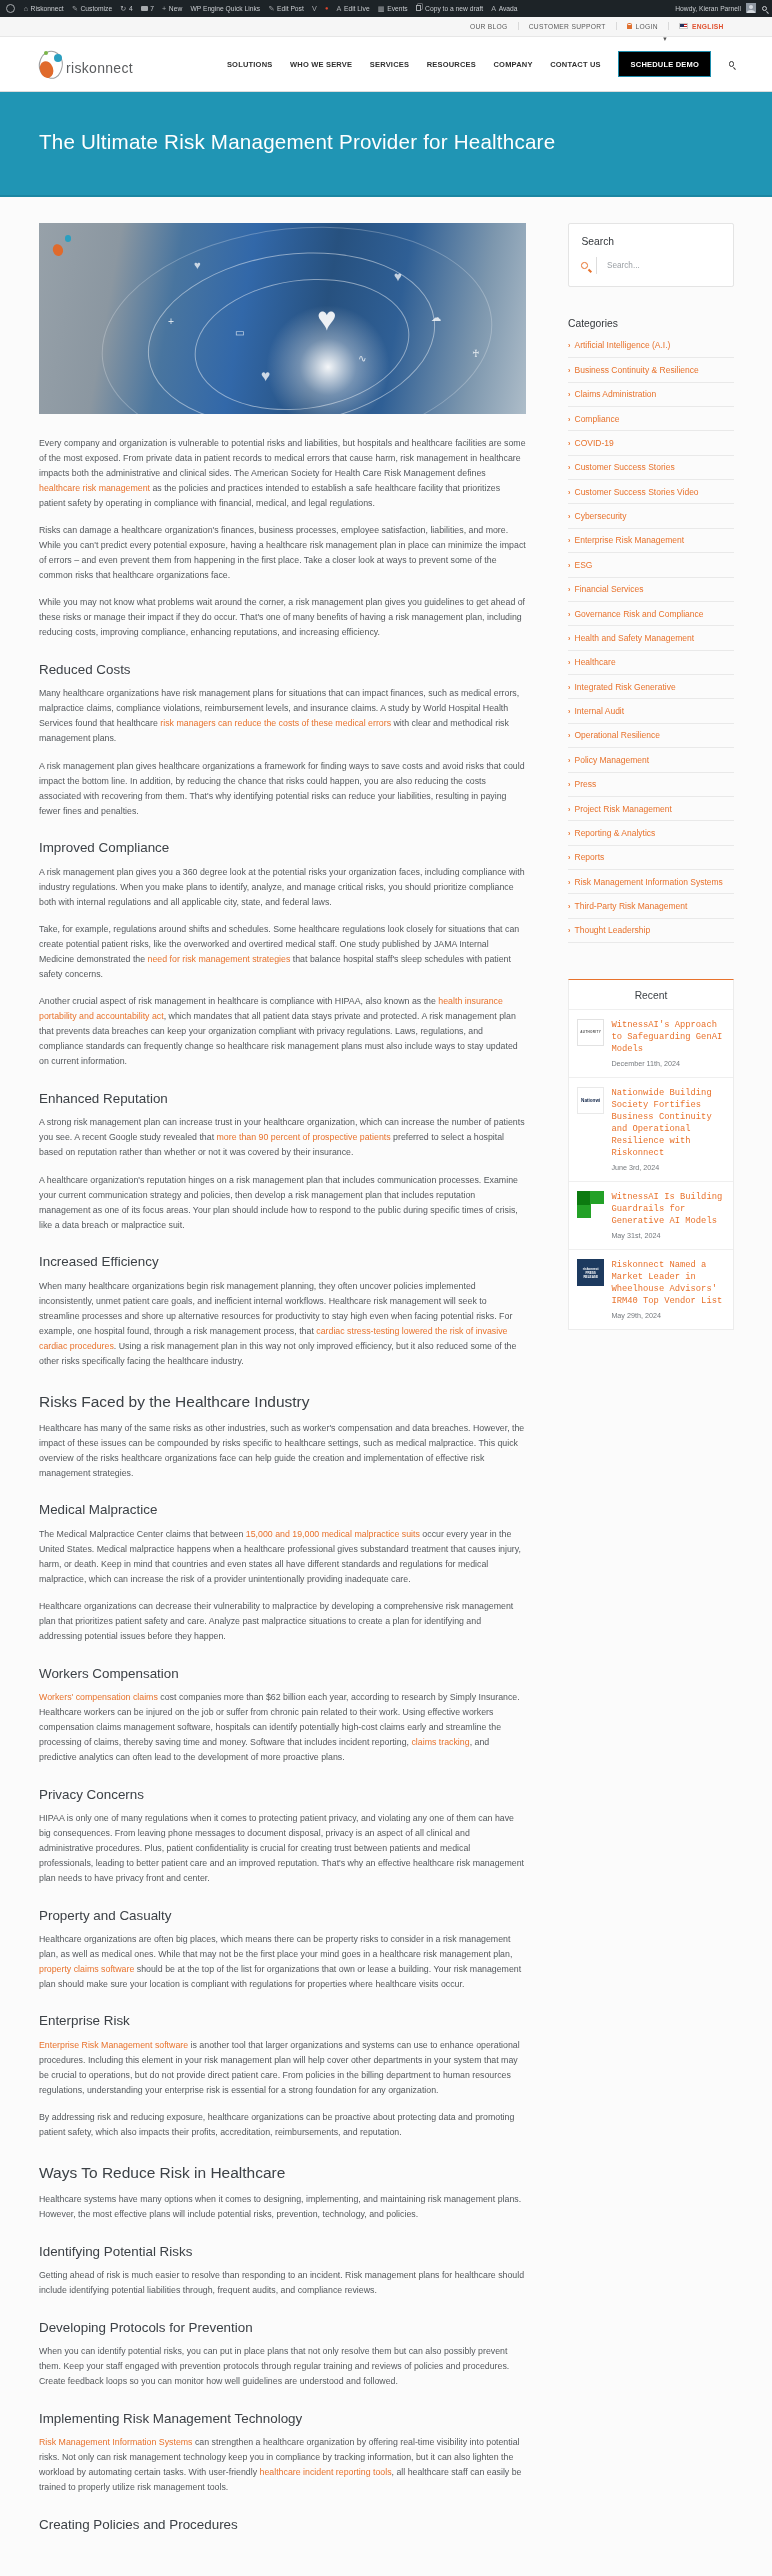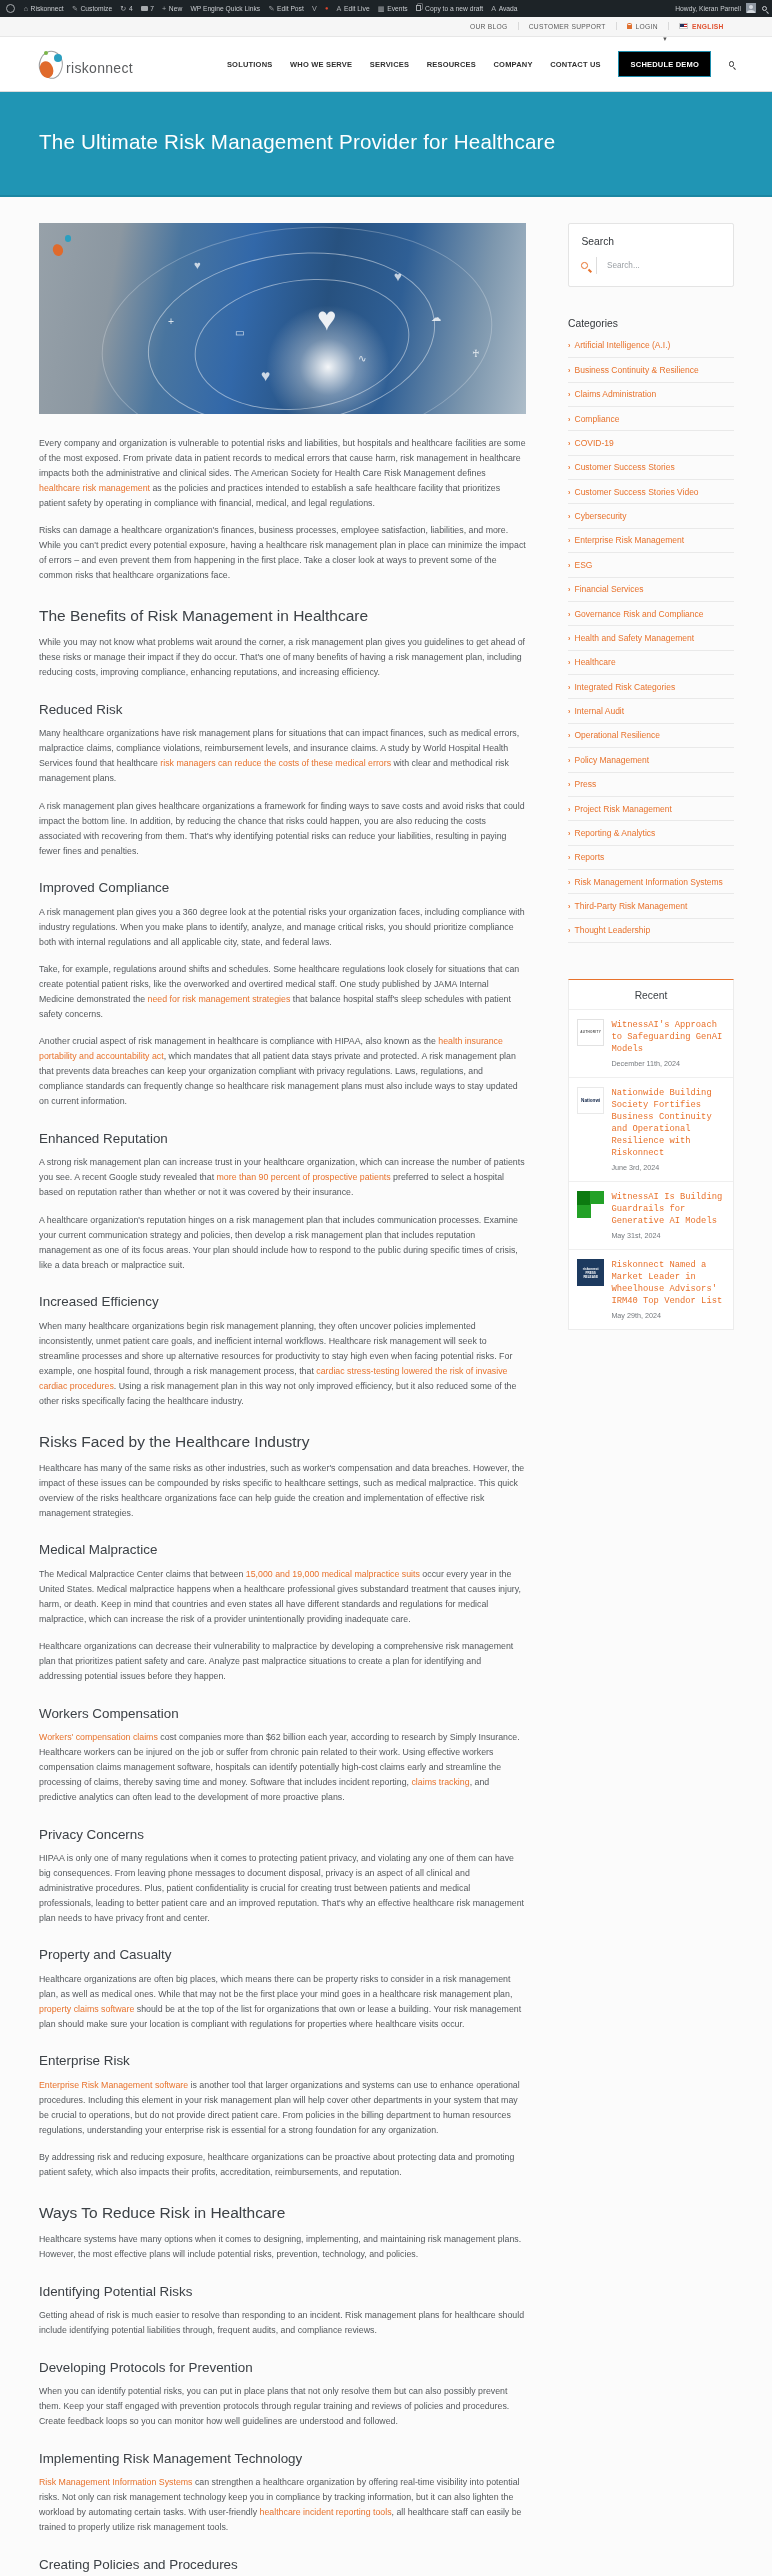--- a/index.html
+++ b/index.html
@@ -237,23 +237,22 @@
       <span class="hicon" style="left:196px;top:103px;">▭</span>
       <span class="hicon" style="left:129px;top:93px;">+</span>
       <span class="hicon" style="left:319px;top:129px;">∿</span>
       <span class="hicon" style="left:392px;top:88px;">☁</span>
       <span class="hicon" style="left:433px;top:124px;">♰</span>
     </div>
 
     <div class="article" id="article" style="margin-top:21.6px;">
         <p>Every company and organization is vulnerable to potential risks and liabilities, but hospitals and healthcare facilities are some of the most exposed. From private data in patient records to medical errors that cause harm, risk management in healthcare impacts both the administrative and clinical sides. The American Society for Health Care Risk Management defines <a>healthcare risk management</a> as the policies and practices intended to establish a safe healthcare facility that prioritizes patient safety by operating in compliance with financial, medical, and legal regulations.</p>
         <p>Risks can damage a healthcare organization's finances, business processes, employee satisfaction, liabilities, and more. While you can't predict every potential exposure, having a healthcare risk management plan in place can minimize the impact of errors – and even prevent them from happening in the first place. Take a closer look at ways to prevent some of the common risks that healthcare organizations face.</p>
-        <h2>The Benefits of Risk Management in Healthcare</h2>
         <p>While you may not know what problems wait around the corner, a risk management plan gives you guidelines to get ahead of these risks or manage their impact if they do occur. That's one of many benefits of having a risk management plan, including reducing costs, improving compliance, enhancing reputations, and increasing efficiency.</p>
-        <h3>Reduced Risk</h3>
+        <h3>Reduced Costs</h3>
         <p>Many healthcare organizations have risk management plans for situations that can impact finances, such as medical errors, malpractice claims, compliance violations, reimbursement levels, and insurance claims. A study by World Hospital Health Services found that healthcare <a>risk managers can reduce the costs of these medical errors</a> with clear and methodical risk management plans.</p>
         <p>A risk management plan gives healthcare organizations a framework for finding ways to save costs and avoid risks that could impact the bottom line. In addition, by reducing the chance that risks could happen, you are also reducing the costs associated with recovering from them. That's why identifying potential risks can reduce your liabilities, resulting in paying fewer fines and penalties.</p>
         <h3>Improved Compliance</h3>
         <p>A risk management plan gives you a 360 degree look at the potential risks your organization faces, including compliance with industry regulations. When you make plans to identify, analyze, and manage critical risks, you should prioritize compliance both with internal regulations and all applicable city, state, and federal laws.</p>
         <p>Take, for example, regulations around shifts and schedules. Some healthcare regulations look closely for situations that can create potential patient risks, like the overworked and overtired medical staff. One study published by JAMA Internal Medicine demonstrated the <a>need for risk management strategies</a> that balance hospital staff's sleep schedules with patient safety concerns.</p>
         <p>Another crucial aspect of risk management in healthcare is compliance with HIPAA, also known as the <a>health insurance portability and accountability act</a>, which mandates that all patient data stays private and protected. A risk management plan that prevents data breaches can keep your organization compliant with privacy regulations. Laws, regulations, and compliance standards can frequently change so healthcare risk management plans must also include ways to stay updated on current information.</p>
         <h3>Enhanced Reputation</h3>
         <p>A strong risk management plan can increase trust in your healthcare organization, which can increase the number of patients you see. A recent Google study revealed that <a>more than 90 percent of prospective patients</a> preferred to select a hospital based on reputation rather than whether or not it was covered by their insurance.</p>
         <p>A healthcare organization's reputation hinges on a risk management plan that includes communication processes. Examine your current communication strategy and policies, then develop a risk management plan that includes reputation management as one of its focus areas. Your plan should include how to respond to the public during specific times of crisis, like a data breach or malpractice suit.</p>
         <h3>Increased Efficiency</h3>
@@ -378,21 +377,21 @@
           </li>
           <li>
             <a>
               <span class="chev">›</span>
               <span>Healthcare</span>
             </a>
           </li>
           <li>
             <a>
               <span class="chev">›</span>
-              <span>Integrated Risk Categories</span>
+              <span>Integrated Risk Generative</span>
             </a>
           </li>
           <li>
             <a>
               <span class="chev">›</span>
               <span>Internal Audit</span>
             </a>
           </li>
           <li>
             <a>

